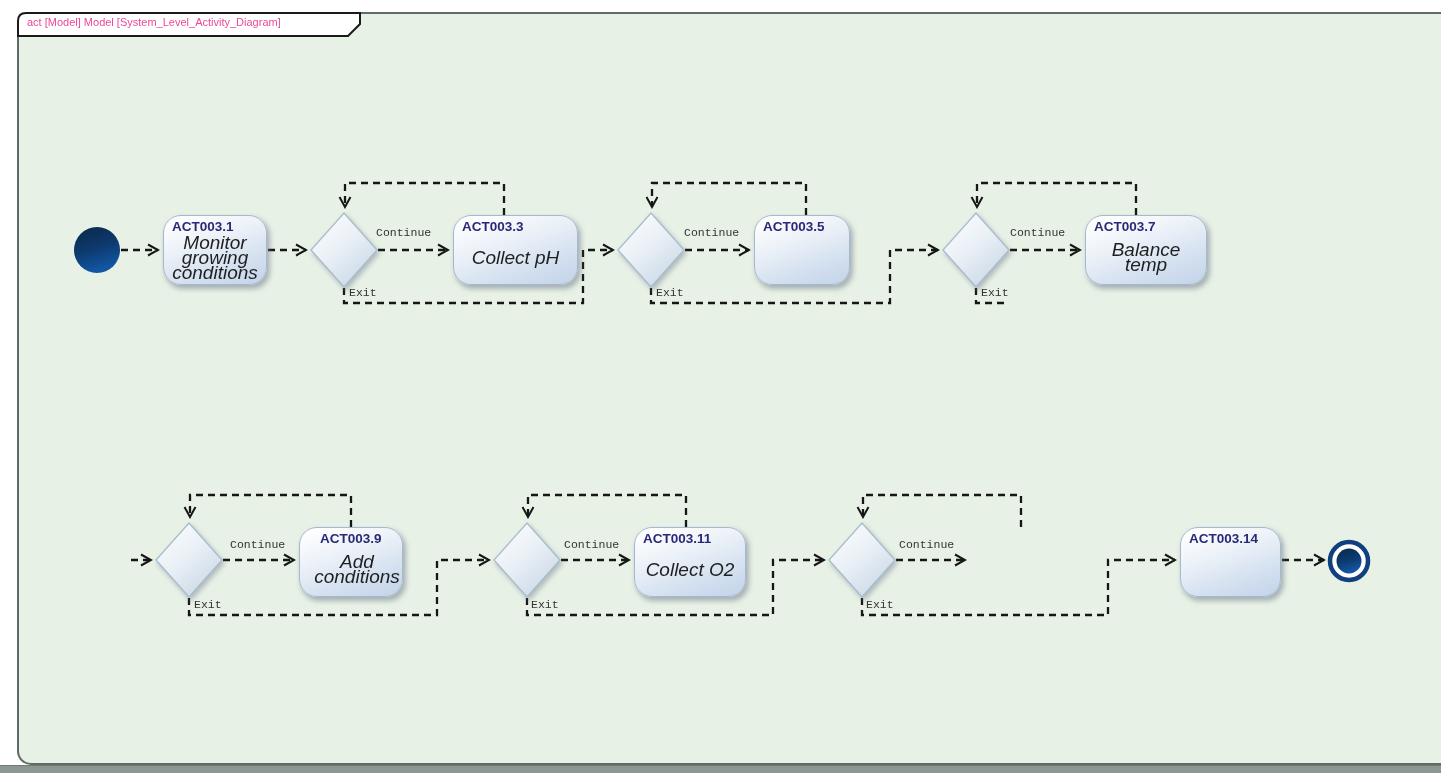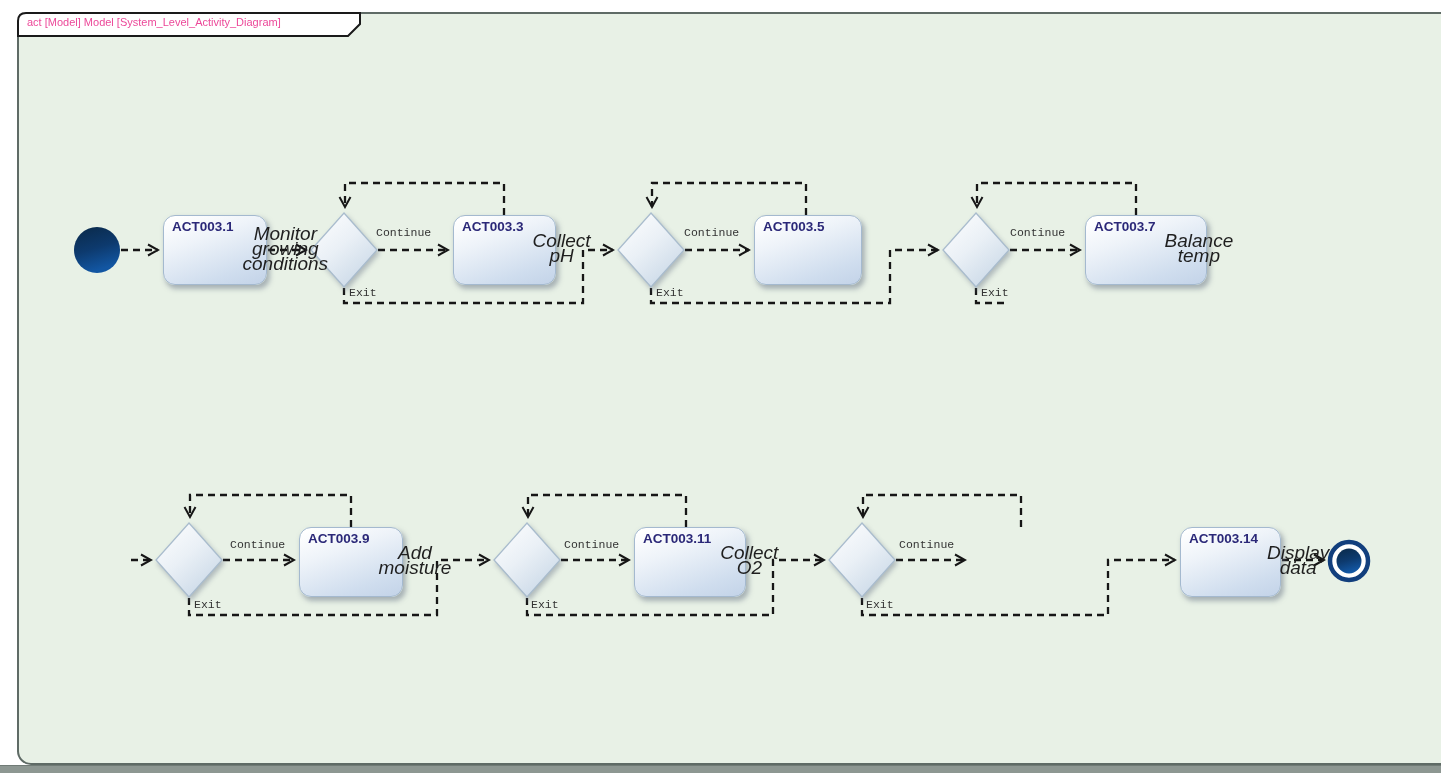--- a/index.html
+++ b/index.html
@@ -7,24 +7,24 @@
          font-family:"Liberation Sans",sans-serif;}
   
   #frame{position:absolute;left:17px;top:12px;width:1460px;height:749px;
          background:#e8f1e6;border:2px solid #5f6b66;border-radius:14px;}
   #tabwrap{position:absolute;left:16px;top:11px;width:360px;height:27px;}
   #tabtitle{position:absolute;left:27px;top:16px;font-size:11px;font-weight:normal;
             color:#ec4899;white-space:nowrap;letter-spacing:0px;}
   #bottombar{position:absolute;left:0;top:765px;width:1441px;height:7px;
              background:#8d9792;border-top:1px solid #707b76;}
   
-  .act{position:absolute;height:70px;border:1.5px solid #a4b9cf;border-radius:12px;
+  .act{position:absolute;height:70px;border:1.5px solid #a4b9cf;border-radius:18px;
        background:linear-gradient(160deg,#ffffff 5%,#eef3f9 35%,#cfddee 78%,#c3d3e8 100%);
        box-shadow:2.5px 3.5px 5px rgba(104,116,133,0.5);
-       display:flex;flex-direction:row;box-sizing:border-box;}
+       display:flex;flex-direction:column;box-sizing:border-box;}
   .act .id{flex:none;padding:3px 4px 0 8px;font-size:13.5px;font-weight:bold;
            color:#2b2878;line-height:15px;}
   .act .body{flex:1;display:flex;align-items:center;justify-content:center;
              text-align:center;font-size:19px;line-height:15px;color:#1f1f1f;
              padding:0 5px 4px 5px;font-style:italic;}
   
   .lbl{position:absolute;font-size:11.5px;color:#333;white-space:nowrap;font-family:Liberation Mono, monospace;}
   svg{position:absolute;left:0;top:0;}
 </style>
 </head>
@@ -97,42 +97,41 @@
 
   <svg id="tabwrap" width="360" height="27" viewBox="0 0 360 27">
     <path d="M2,25 L2,10 Q2,2 10,2 L344,2 L344,13 L332,25 Z" fill="#ffffff" stroke="#1a1a1a" stroke-width="2"></path>
   </svg>
   <div id="tabtitle">act [Model] Model [System_Level_Activity_Diagram]</div>
 
   <div class="act" style="left:163px;top:215px;width:104px;">
     <div class="id">ACT003.1</div>
     <div class="body">Monitor growing conditions</div>
   </div>
-  <div class="act" style="left:453px;top:215px;width:103px;">
+  <div class="act" style="left:453px;top:215px;width:125px;">
     <div class="id">ACT003.3</div>
     <div class="body">Collect pH</div>
   </div>
-  <div class="act" style="left:754px;top:215px;width:108px;">
+  <div class="act" style="left:754px;top:215px;width:96px;">
     <div class="id">ACT003.5</div>
   </div>
   <div class="act" style="left:1085px;top:215px;width:122px;">
     <div class="id">ACT003.7</div>
     <div class="body">Balance temp</div>
   </div>
-  <div class="act" style="left:299px;top:527px;width:104px;">
+  <div class="act" style="left:299px;top:527px;width:104px;padding-left:12px;">
     <div class="id">ACT003.9</div>
-    <div class="body">Add moisture</div>
+    <div class="body">Add conditions</div>
   </div>
   <div class="act" style="left:634px;top:527px;width:112px;">
     <div class="id">ACT003.11</div>
     <div class="body">Collect O2</div>
   </div>
   <div class="act" style="left:1180px;top:527px;width:101px;">
     <div class="id">ACT003.14</div>
-    <div class="body">Display data</div>
   </div>
 
   <div class="lbl" style="left:376px;top:226px;">Continue</div>
   <div class="lbl" style="left:684px;top:226px;">Continue</div>
   <div class="lbl" style="left:1010px;top:226px;">Continue</div>
   <div class="lbl" style="left:230px;top:538px;">Continue</div>
   <div class="lbl" style="left:564px;top:538px;">Continue</div>
   <div class="lbl" style="left:899px;top:538px;">Continue</div>
 
   <div class="lbl" style="left:349px;top:286px;">Exit</div>

